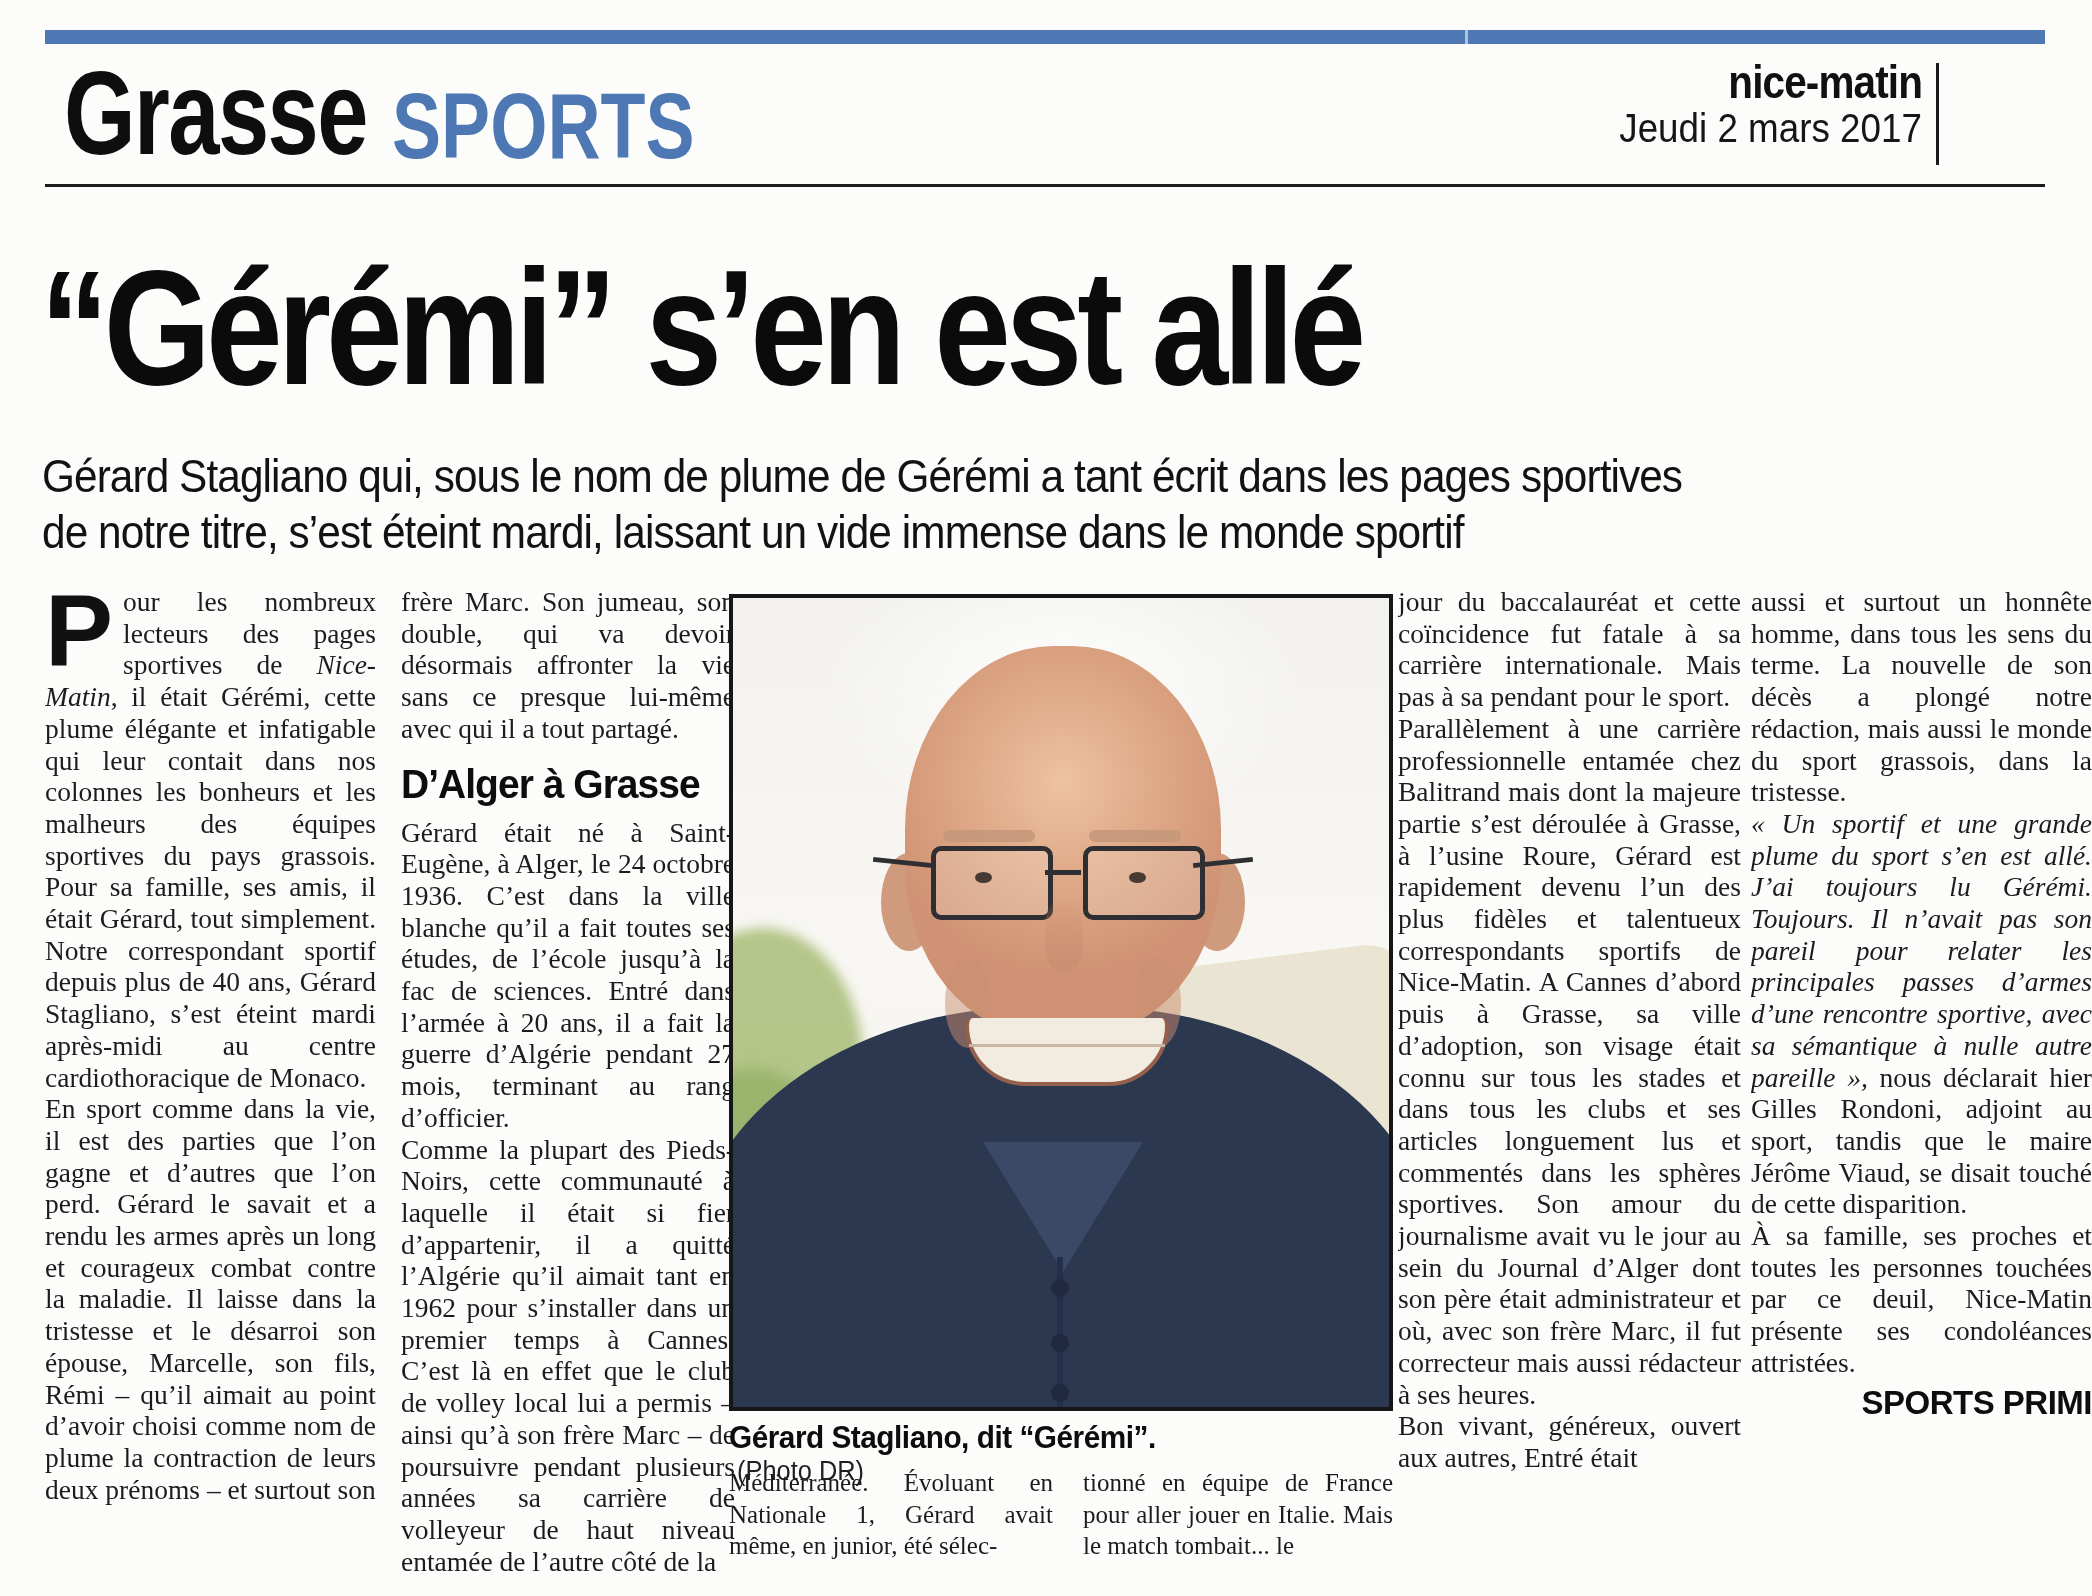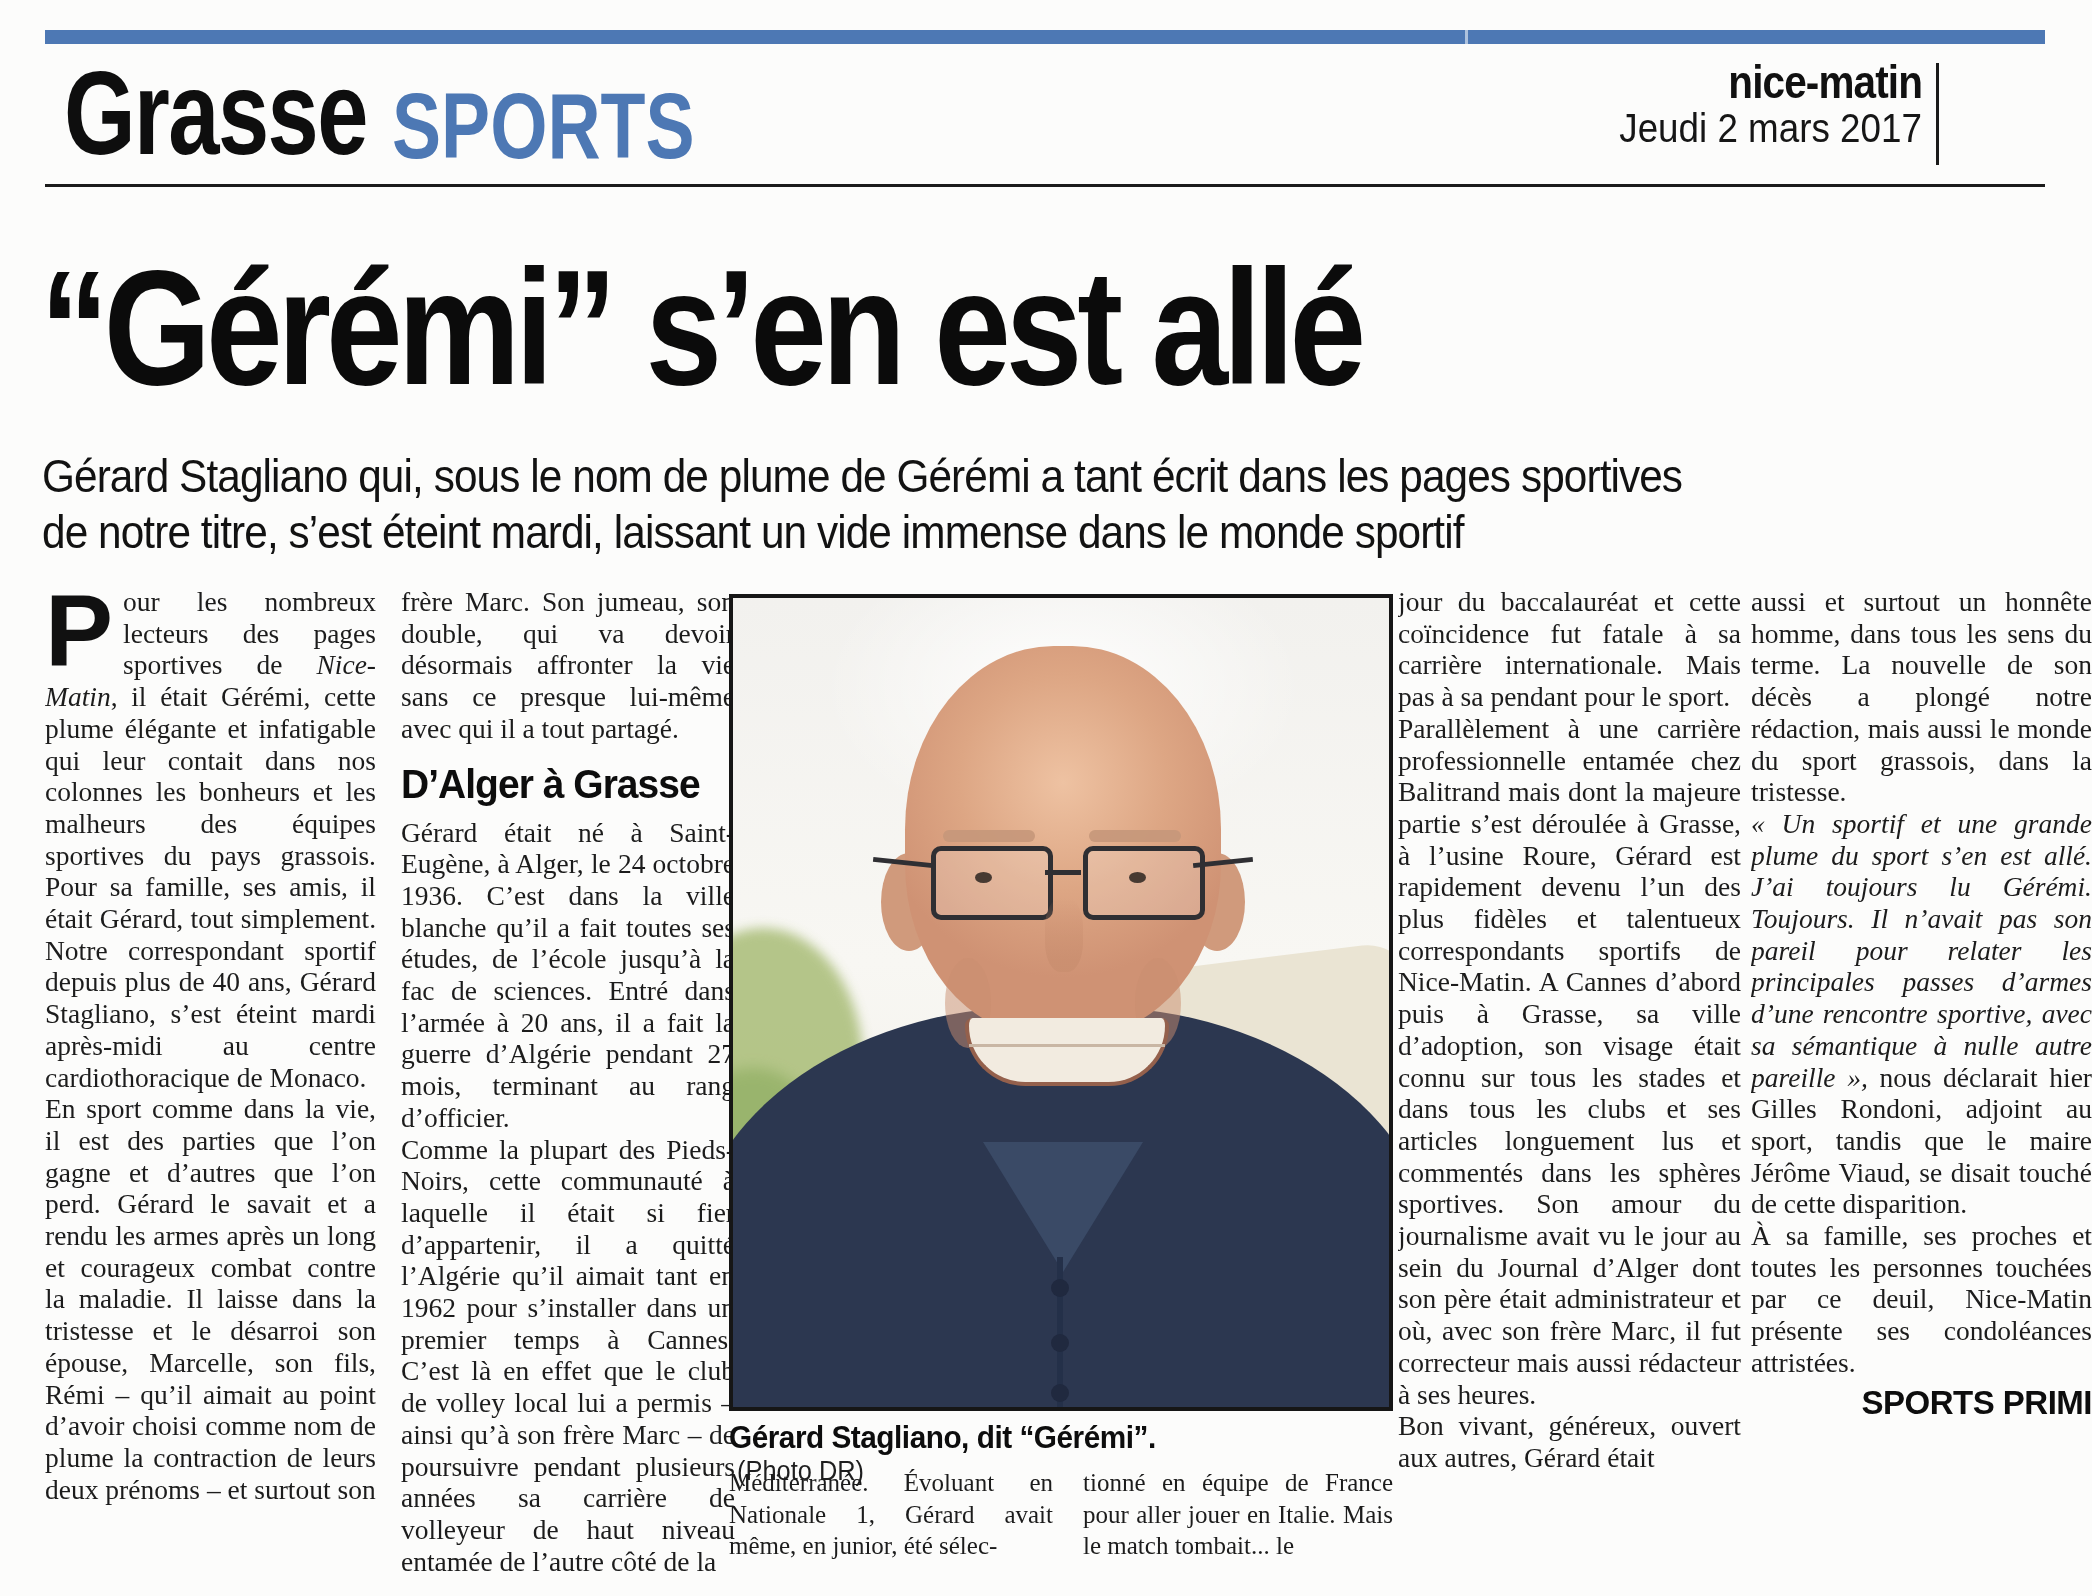--- a/index.html
+++ b/index.html
@@ -192,21 +192,21 @@
     <div class="caption">Gérard Stagliano, dit “Gérémi”.</div>
     <div class="credit">(Photo DR)</div>
   </div>
 
   <div class="mini mini-left">Méditerranée. Évoluant en Nationale 1, Gérard avait même, en junior, été sélec-</div>
   <div class="mini mini-right">tionné en équipe de France pour aller jouer en Italie. Mais le match tombait... le</div>
 
   <div class="body-col col4">
     <p>jour du baccalauréat et cette coïncidence fut fatale à sa carrière internationale. Mais pas à sa pendant pour le sport.</p>
     <p>Parallèlement à une carrière professionnelle entamée chez Balitrand mais dont la majeure partie s’est déroulée à Grasse, à l’usine Roure, Gérard est rapidement devenu l’un des plus fidèles et talentueux correspondants sportifs de Nice-Matin. A Cannes d’abord puis à Grasse, sa ville d’adoption, son visage était connu sur tous les stades et dans tous les clubs et ses articles longuement lus et commentés dans les sphères sportives. Son amour du journalisme avait vu le jour au sein du Journal d’Alger dont son père était administrateur et où, avec son frère Marc, il fut correcteur mais aussi rédacteur à ses heures.</p>
-    <p>Bon vivant, généreux, ouvert aux autres, Gérard était</p>
+    <p>Bon vivant, généreux, ouvert aux autres, Entré était</p>
   </div>
 
   <div class="body-col col5">
     <p>aussi et surtout un honnête homme, dans tous les sens du terme. La nouvelle de son décès a plongé notre rédaction, mais aussi le monde du sport grassois, dans la tristesse.</p>
     <p><span class="ital">« Un sportif et une grande plume du sport s’en est allé. J’ai toujours lu Gérémi. Toujours. Il n’avait pas son pareil pour relater les principales passes d’armes d’une rencontre sportive, avec sa sémantique à nulle autre pareille »,</span><span> nous déclarait hier Gilles Rondoni, adjoint au sport, tandis que le maire Jérôme Viaud, se disait touché de cette disparition.</span></p>
     <p>À sa famille, ses proches et toutes les personnes touchées par ce deuil, Nice-Matin présente ses condoléances attristées.</p>
     <div class="byline">SPORTS PRIMI</div>
   </div>
 
 </div>

